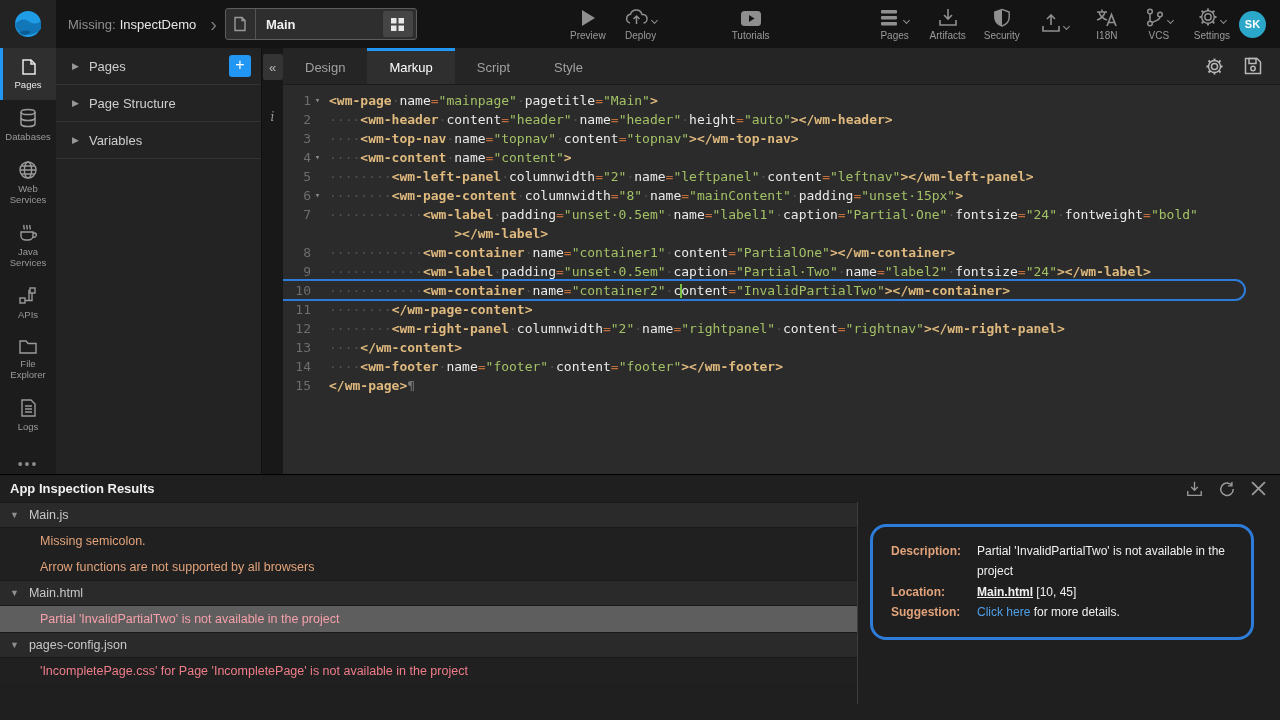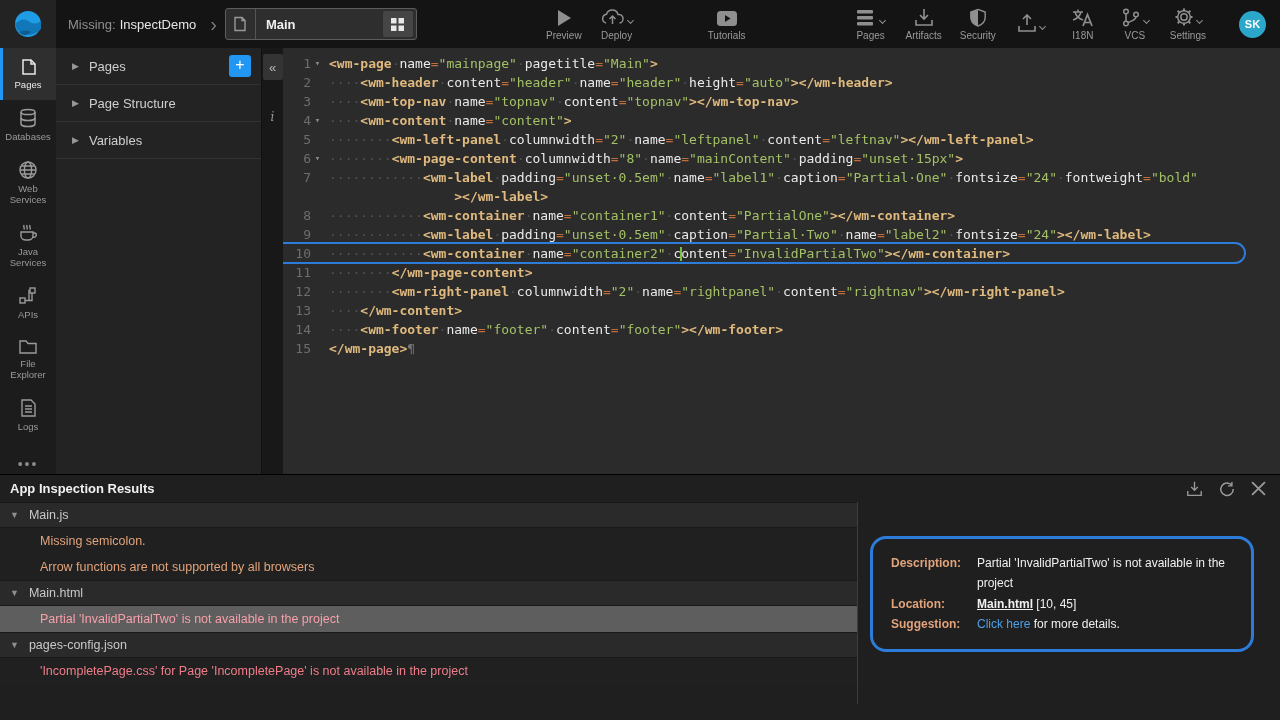--- a/index.html
+++ b/index.html
@@ -15,21 +15,21 @@
   .page-tab { height:32px; width:192px; background:#2e2e2e; border:1px solid #5c5c5c; border-radius:3px; display:flex; align-items:center; overflow:hidden; }
   .page-tab .ficon { width:30px; height:100%; display:flex; align-items:center; justify-content:center; border-right:1px solid #555; color:#9a9a9a; }
   .page-tab .plabel { flex:1; padding-left:10px; font-size:13px; color:#f0f0f0; font-weight:700; }
   .page-tab .gicon { width:30px; height:26px; margin-right:3px; border-radius:2px; background:#454545; display:flex; align-items:center; justify-content:center; color:#e8e8e8; }
   .tb-spacer { flex:1; }
   .tool { display:flex; flex-direction:column; align-items:center; color:#8f8f8f; margin:13px 9px; cursor:pointer; min-width:34px; }
   .tool .ic { height:20px; display:flex; align-items:flex-end; }
   .tool .lb { font-size:10px; color:#9a9a9a; margin-top:3px; white-space:nowrap; }
   .caret-dn { width:5px; height:5px; border-right:1.5px solid #8f8f8f; border-bottom:1.5px solid #8f8f8f; transform:rotate(45deg); margin:0 0 4px 3px; display:inline-block; }
   .tool-gap { width:56px; }
-  .avatar { width:27px; height:27px; border-radius:50%; background:var(--avatar,#2ba7ca); color:#fff; font-size:11px; font-weight:700; display:flex; align-items:center; justify-content:center; margin:0 14px 0 24px; }
+  .avatar { width:27px; height:27px; border-radius:50%; background:var(--avatar,#2ba7ca); color:#fff; font-size:11px; font-weight:700; display:flex; align-items:center; justify-content:center; margin:0 14px 0 0; }
 
   
   .mid { display:flex; height:426px; }
 
   
   .rail { width:56px; background:#1c1c1c; flex:0 0 56px; display:flex; flex-direction:column; }
   .rail-item { padding:8px 2px 9px; display:flex; flex-direction:column; align-items:center; color:#9a9a9a; cursor:pointer; position:relative; }
   .rail-item .rlb { font-size:9.5px; margin-top:4px; text-align:center; line-height:1.15; }
   .rail-item.active { background:#2f2f2f; color:#e8e8e8; }
   .rail-item.active::before { content:''; position:absolute; left:0; top:0; bottom:0; width:3px; background:var(--accent,#2196f3); }
@@ -80,21 +80,21 @@
   .bp-body { flex:1; display:flex; position:relative; }
   .insp-list { width:858px; flex:0 0 858px; border-right:1px solid #3d3d3d; overflow:hidden; }
   .insp-section { height:26px; background:#2a2a2a; border-top:1px solid #191919; border-bottom:1px solid #191919; display:flex; align-items:center; cursor:pointer; }
   .insp-section .sc { color:#8f8f8f; font-size:9px; margin:0 10px 0 10px; }
   .insp-section .sf { color:#c8c8c8; font-size:12.5px; }
   .insp-item { height:26px; display:flex; align-items:center; padding-left:40px; font-size:12.5px; background:#202020; cursor:pointer; }
   .insp-item.warning { color:var(--warn,#e2a37b); }
   .insp-item.error { color:var(--err,#ef7d8a); }
   .insp-item.selected { background:#5e5e5e; color:#f5a0aa; }
 
-  .detail-pop { position:absolute; left:870px; top:34px; width:384px; background:#1f1f1f;
+  .detail-pop { position:absolute; left:870px; top:22px; width:384px; background:#1f1f1f;
       border:3px solid var(--hl,#2e7cd9); border-radius:16px; padding:14px 18px; }
   .dp-row { display:flex; font-size:12px; line-height:1.7; }
   .dp-lb { width:86px; flex:0 0 86px; color:var(--warn,#e2a37b); font-weight:700; }
   .dp-val { color:#f0f0f0; width:272px; }
   .dp-file { text-decoration:underline; font-weight:700; cursor:pointer; }
   .dp-link { color:var(--link,#4da0e8); cursor:pointer; }
 
   svg { display:block; }
 </style>
 </head>
@@ -310,20 +310,43 @@
       <span class="plb">Variables</span>
     </div>
   </div>
 
   <div class="strip">
     <div class="collapse-btn">«</div>
     <div class="gutter-info">i</div>
   </div>
 
   <div class="editor">
+    <div class="tabbar">
+      <div class="etab">Design</div>
+      <div class="etab active">Markup</div>
+      <div class="etab">Script</div>
+      <div class="etab">Style</div>
+      <div class="tab-spacer"></div>
+      <div class="tab-icons">
+        <span>
+          <svg width="19" height="19" viewBox="0 0 20 20" fill="none" stroke="currentColor" stroke-width="1.5">
+            <circle cx="10" cy="10" r="3.2"></circle>
+            <path d="M10 1.5 V4 M10 16 V18.5 M1.5 10 H4 M16 10 H18.5 M3.7 3.7 L5.6 5.6 M14.4 14.4 L16.3 16.3 M16.3 3.7 L14.4 5.6 M5.6 14.4 L3.7 16.3" stroke-width="2"></path>
+            <circle cx="10" cy="10" r="6.3"></circle>
+          </svg>
+        </span>
+        <span>
+          <svg width="18" height="18" viewBox="0 0 18 18" fill="none" stroke="currentColor" stroke-width="1.5">
+            <path d="M1.5 1.5 H13 L16.5 5 V16.5 H1.5 Z"></path>
+              <rect x="5" y="1.5" width="7" height="5"></rect>
+              <circle cx="9" cy="11.5" r="2.2"></circle>
+          </svg>
+        </span>
+      </div>
+    </div>
     <div class="code-area">
       <div>
           <div class="code-row"><span class="gutter-num">1</span><span class="fold">▾</span><span class="code-text"><span class="tk-tag">&lt;wm-page</span><span class="tk-ws">·</span><span class="tk-attr">name</span><span class="tk-eq">=</span><span class="tk-str">"mainpage"</span><span class="tk-ws">·</span><span class="tk-attr">pagetitle</span><span class="tk-eq">=</span><span class="tk-str">"Main"</span><span class="tk-tag">&gt;</span></span></div>
           <div class="code-row"><span class="gutter-num">2</span><span class="fold"></span><span class="code-text"><span class="tk-ws">····</span><span class="tk-tag">&lt;wm-header</span><span class="tk-ws">·</span><span class="tk-attr">content</span><span class="tk-eq">=</span><span class="tk-str">"header"</span><span class="tk-ws">·</span><span class="tk-attr">name</span><span class="tk-eq">=</span><span class="tk-str">"header"</span><span class="tk-ws">·</span><span class="tk-attr">height</span><span class="tk-eq">=</span><span class="tk-str">"auto"</span><span class="tk-tag">&gt;</span><span class="tk-tag">&lt;/wm-header</span><span class="tk-tag">&gt;</span></span></div>
           <div class="code-row"><span class="gutter-num">3</span><span class="fold"></span><span class="code-text"><span class="tk-ws">····</span><span class="tk-tag">&lt;wm-top-nav</span><span class="tk-ws">·</span><span class="tk-attr">name</span><span class="tk-eq">=</span><span class="tk-str">"topnav"</span><span class="tk-ws">·</span><span class="tk-attr">content</span><span class="tk-eq">=</span><span class="tk-str">"topnav"</span><span class="tk-tag">&gt;</span><span class="tk-tag">&lt;/wm-top-nav</span><span class="tk-tag">&gt;</span></span></div>
           <div class="code-row"><span class="gutter-num">4</span><span class="fold">▾</span><span class="code-text"><span class="tk-ws">····</span><span class="tk-tag">&lt;wm-content</span><span class="tk-ws">·</span><span class="tk-attr">name</span><span class="tk-eq">=</span><span class="tk-str">"content"</span><span class="tk-tag">&gt;</span></span></div>
           <div class="code-row"><span class="gutter-num">5</span><span class="fold"></span><span class="code-text"><span class="tk-ws">········</span><span class="tk-tag">&lt;wm-left-panel</span><span class="tk-ws">·</span><span class="tk-attr">columnwidth</span><span class="tk-eq">=</span><span class="tk-str">"2"</span><span class="tk-ws">·</span><span class="tk-attr">name</span><span class="tk-eq">=</span><span class="tk-str">"leftpanel"</span><span class="tk-ws">·</span><span class="tk-attr">content</span><span class="tk-eq">=</span><span class="tk-str">"leftnav"</span><span class="tk-tag">&gt;</span><span class="tk-tag">&lt;/wm-left-panel</span><span class="tk-tag">&gt;</span></span></div>
           <div class="code-row"><span class="gutter-num">6</span><span class="fold">▾</span><span class="code-text"><span class="tk-ws">········</span><span class="tk-tag">&lt;wm-page-content</span><span class="tk-ws">·</span><span class="tk-attr">columnwidth</span><span class="tk-eq">=</span><span class="tk-str">"8"</span><span class="tk-ws">·</span><span class="tk-attr">name</span><span class="tk-eq">=</span><span class="tk-str">"mainContent"</span><span class="tk-ws">·</span><span class="tk-attr">padding</span><span class="tk-eq">=</span><span class="tk-str">"unset·15px"</span><span class="tk-tag">&gt;</span></span></div>
           <div class="code-row"><span class="gutter-num">7</span><span class="fold"></span><span class="code-text"><span class="tk-ws">············</span><span class="tk-tag">&lt;wm-label</span><span class="tk-ws">·</span><span class="tk-attr">padding</span><span class="tk-eq">=</span><span class="tk-str">"unset·0.5em"</span><span class="tk-ws">·</span><span class="tk-attr">name</span><span class="tk-eq">=</span><span class="tk-str">"label1"</span><span class="tk-ws">·</span><span class="tk-attr">caption</span><span class="tk-eq">=</span><span class="tk-str">"Partial·One"</span><span class="tk-ws">·</span><span class="tk-attr">fontsize</span><span class="tk-eq">=</span><span class="tk-str">"24"</span><span class="tk-ws">·</span><span class="tk-attr">fontweight</span><span class="tk-eq">=</span><span class="tk-str">"bold"</span></span></div>
           <div class="code-row"><span class="gutter-num"></span><span class="fold"></span><span class="code-text"><span>                </span><span class="tk-tag">&gt;</span><span class="tk-tag">&lt;/wm-label</span><span class="tk-tag">&gt;</span></span></div>

